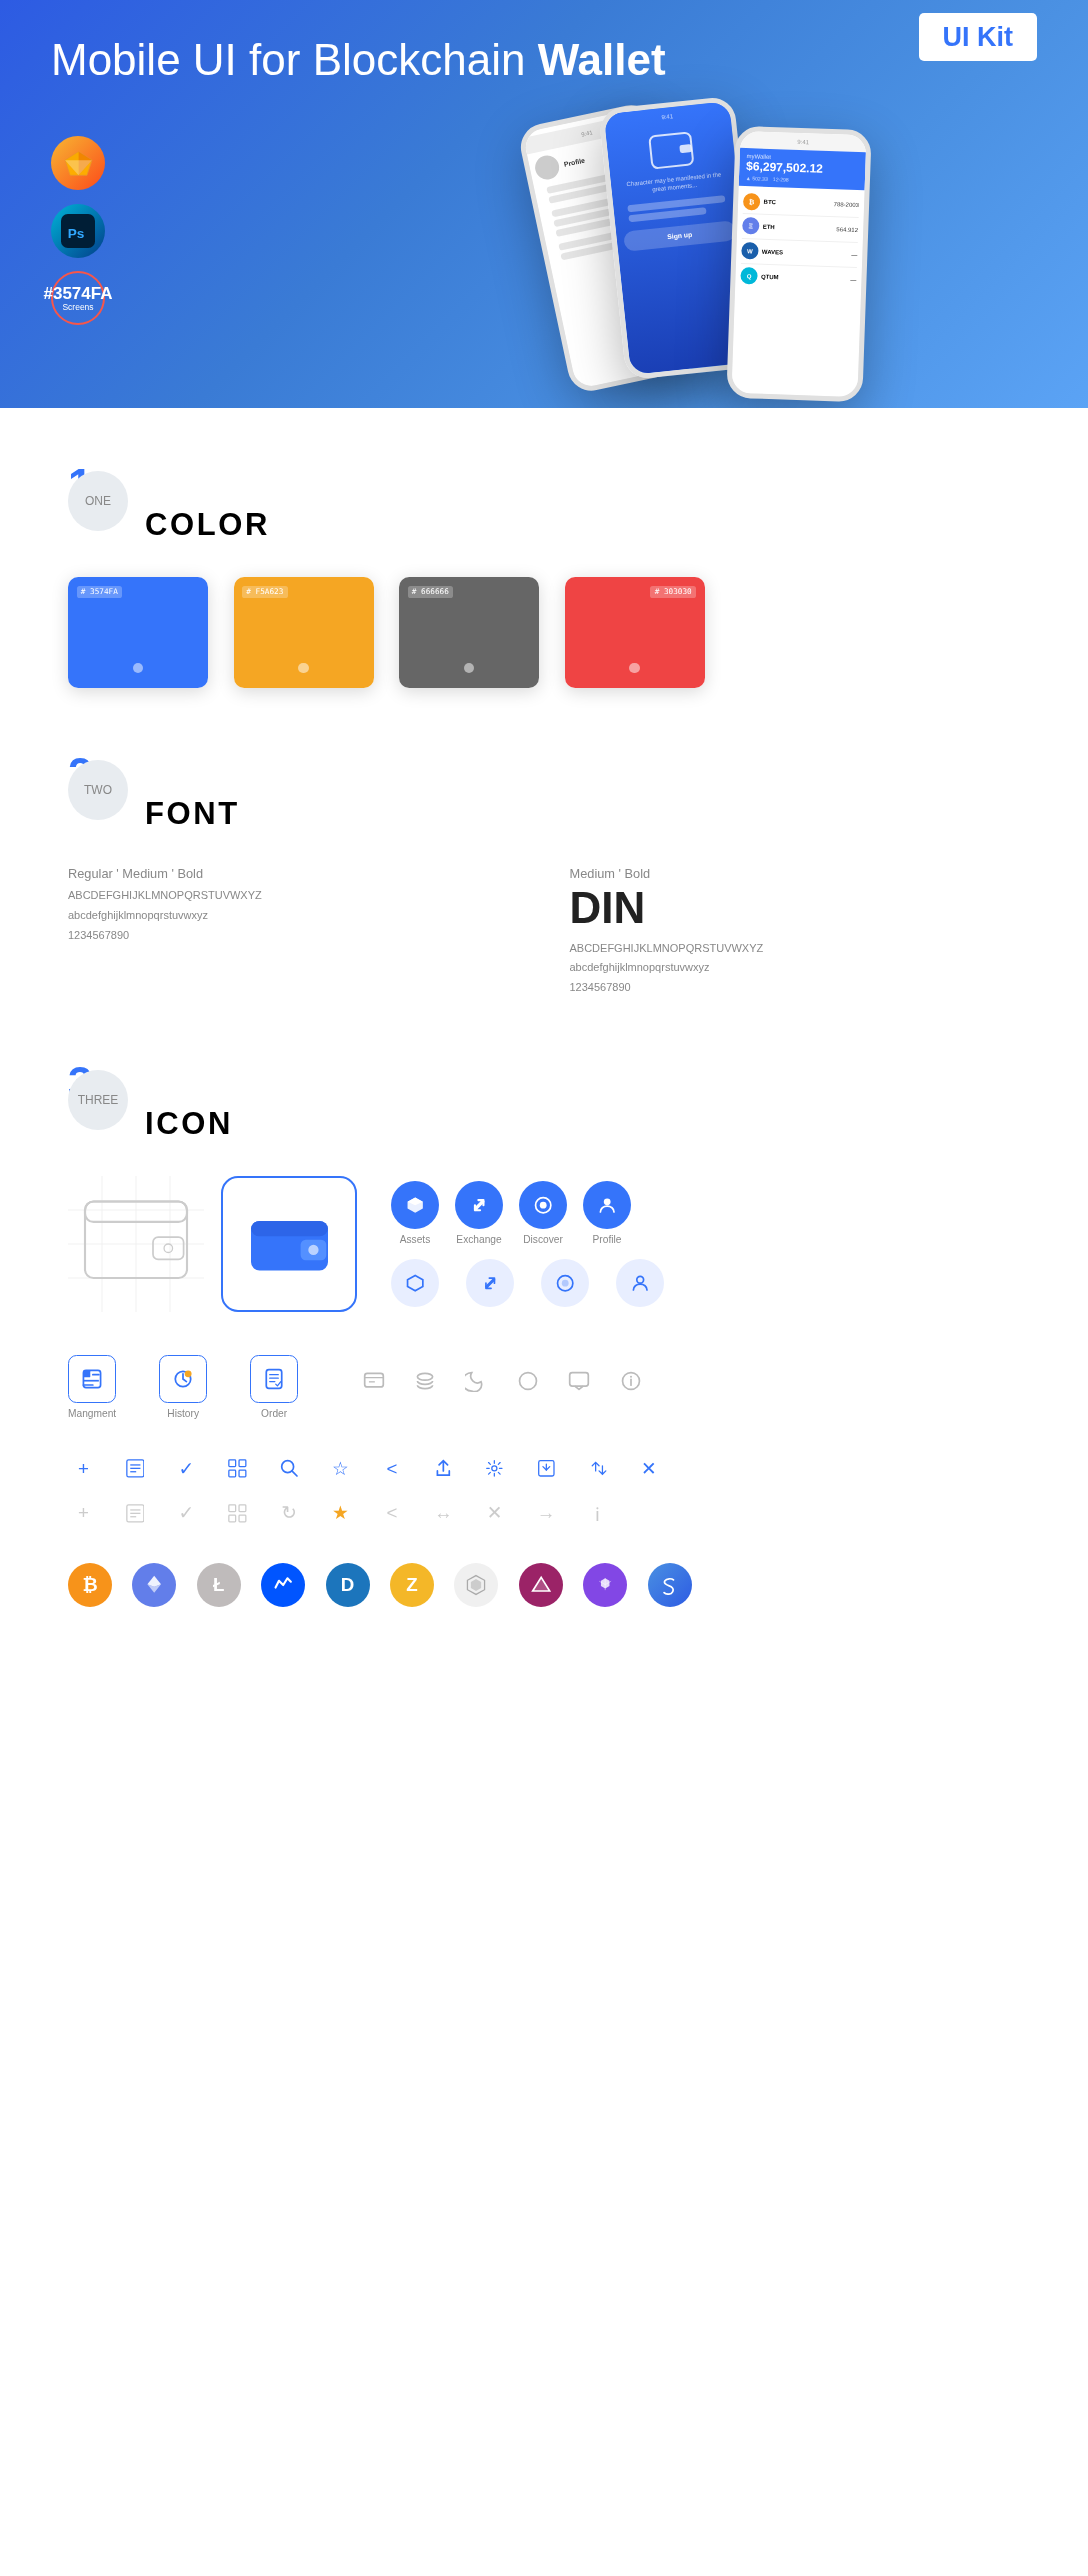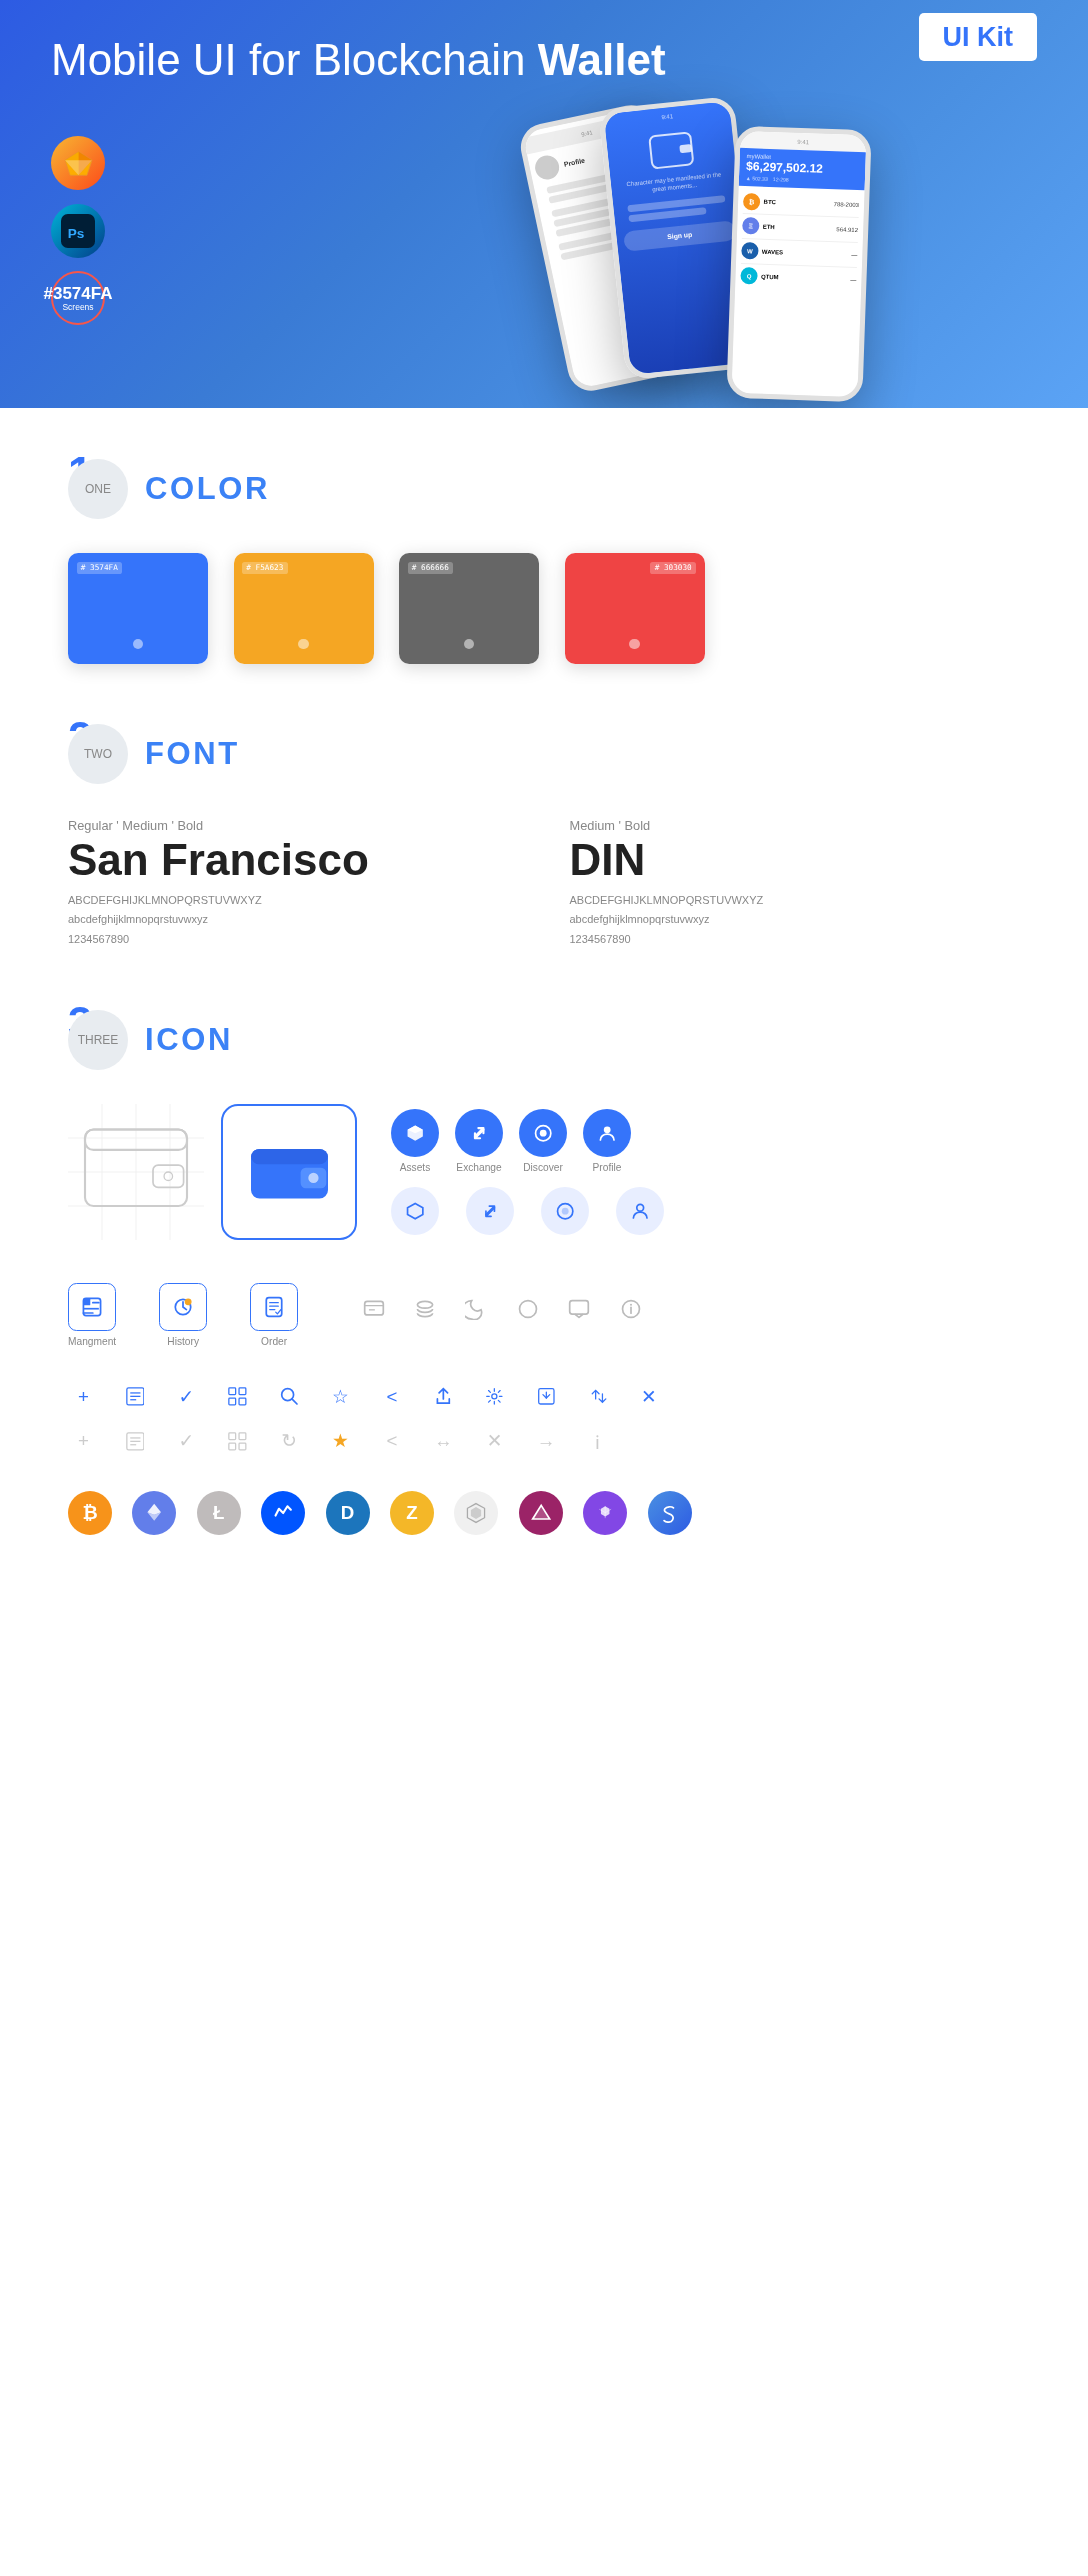--- a/index.html
+++ b/index.html
@@ -111,22 +111,23 @@
     }
     .section-number-main {
       font-size: 44px; font-weight: 800; color: #3574fa;
       position: absolute;
       top: -8.5px; left: 0;
       line-height: 1;
     }
     .section-title {
       font-size: 31px;
       font-weight: 700;
-      color: #3b82f6;
+      color: #000000;
       letter-spacing: 2.6px;
+      margin-top: 48px;
     }
 
     
     .colors-grid { display: flex; gap: 25.5px; }
     .color-card {
       width: 140px;
       border-radius: 10.2px;
       overflow: hidden;
       box-shadow: 0 3.4px 17px rgba(0,0,0,0.15);
     }
@@ -373,21 +374,20 @@
         <span class="section-number-main">2</span>
         <div class="section-number-bg">TWO</div>
       </div>
       <h2 class="section-title">FONT</h2>
     </div>
 
     <div class="fonts-grid">
 
       <div class="font-block">
         <div class="font-style-label">Regular ' Medium ' Bold</div>
-        <div class="font-name">San Francisco</div>
         <div class="font-chars">
           <div>ABCDEFGHIJKLMNOPQRSTUVWXYZ</div>
           <div>abcdefghijklmnopqrstuvwxyz</div>
           <div>1234567890</div>
         </div>
       </div>
 
       <div class="font-block">
         <div class="font-style-label">Medium ' Bold</div>
         <div class="font-name din">DIN</div>

